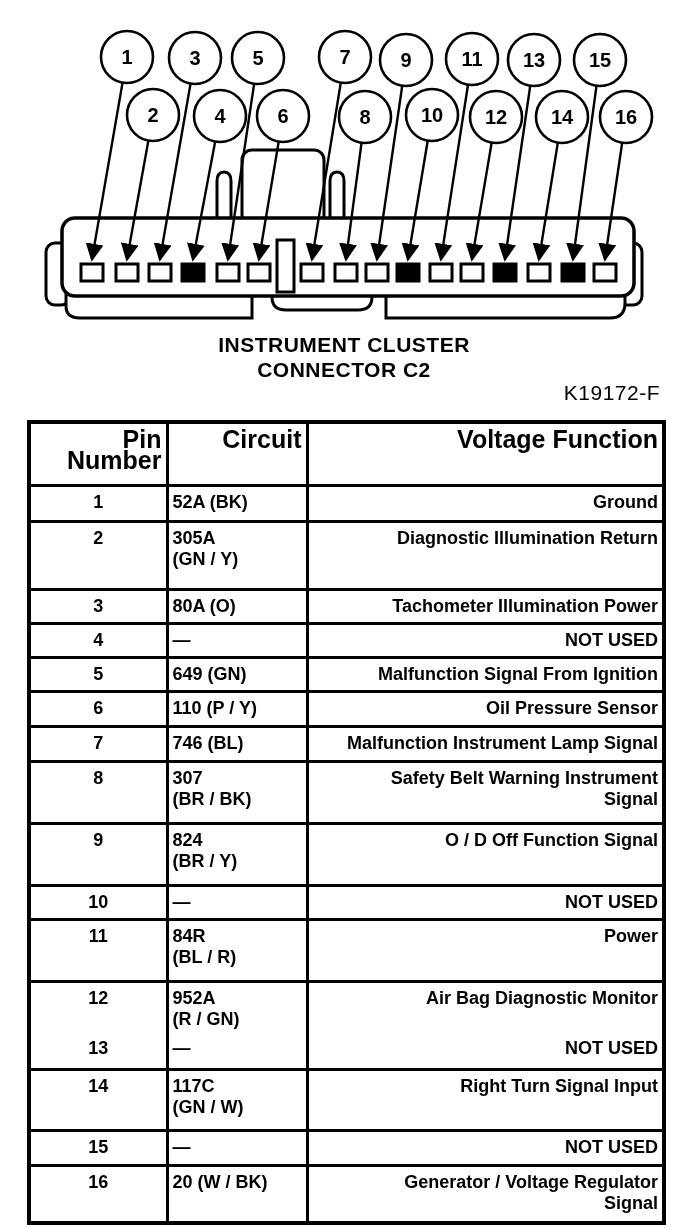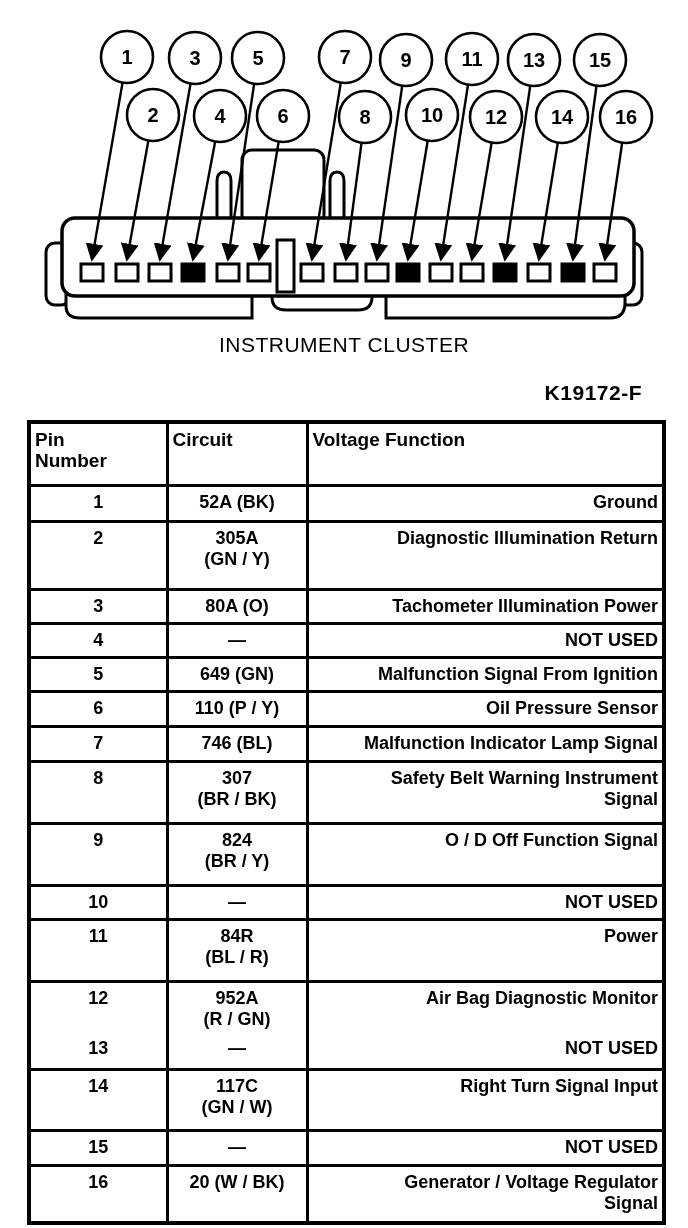--- a/index.html
+++ b/index.html
@@ -9,44 +9,44 @@
     background:#ffffff;
     font-family:"Liberation Sans", sans-serif;
     color:#000000;
     overflow:hidden;
   }
   .diagram-svg{position:absolute;left:0;top:0;}
   .caption{
     position:absolute;left:0;top:332;width:688px;
     top:332px;
     text-align:center;
-    font-weight:normal;font-size:21px;line-height:25px;letter-spacing:0.5px;
+    font-weight:bold;font-size:21px;line-height:25px;letter-spacing:0.5px;
   }
   .figcode{
-    position:absolute;top:381px;right:46px;
-    font-weight:bold;font-size:21px;letter-spacing:0.5px;
+    position:absolute;top:381px;right:28px;
+    font-weight:normal;font-size:21px;letter-spacing:0.5px;
   }
   table.pinout{
     position:absolute;left:27px;top:420px;
     width:635px;
     border-collapse:collapse;
     table-layout:fixed;
     font-weight:bold;font-size:18px;line-height:21px;
     border:4px solid #000;
   }
   table.pinout td,table.pinout th{
     border:3px solid #000;
     vertical-align:top;
     padding:5px 4px 2px 4px;
     overflow:hidden;
   }
   td.c-pin{text-align:center;}
-  td.c-circuit{text-align:center;white-space:pre-line;}
+  td.c-circuit{white-space:pre-line;}
   td.c-fn{text-align:right;padding-left:9px;white-space:pre-line;}
-  th{text-align:left;vertical-align:bottom;padding-bottom:9px;white-space:pre-line;font-size:19px;}
+  th{text-align:right;vertical-align:bottom;padding-bottom:9px;white-space:pre-line;font-size:25px;}
   tr.no-div-bottom td{border-bottom:none;}
   tr.no-div-top td{border-top:none;}
 </style>
 </head>
 <body>
 
 <div class="page">
 
   <svg class="diagram-svg" width="688" height="330" viewBox="0 0 688 330">
     <defs>
@@ -167,20 +167,21 @@
         </g>
         <g>
           <circle cx="626" cy="117" r="26" fill="#fff" stroke="#000" stroke-width="2.6"></circle>
           <text x="626" y="124" text-anchor="middle" font-size="20" font-weight="bold" font-family="Liberation Sans, sans-serif" fill="#000">16</text>
         </g>
       </g>
   </svg>
 
   <div class="caption">
     <div>INSTRUMENT CLUSTER</div>
+    <div>CONNECTOR C2</div>
   </div>
   <div class="figcode">K19172-F</div>
 
   <table class="pinout">
     <colgroup>
         <col style="width:138px">
         <col style="width:140px">
         <col style="width:357px">
       </colgroup>
     <tbody>
@@ -217,21 +218,21 @@
       <td class="c-fn">Malfunction Signal From Ignition</td>
     </tr>
     <tr style="height:35px">
       <td class="c-pin">6</td>
       <td class="c-circuit">110 (P / Y)</td>
       <td class="c-fn">Oil Pressure Sensor</td>
     </tr>
     <tr style="height:35px">
       <td class="c-pin">7</td>
       <td class="c-circuit">746 (BL)</td>
-      <td class="c-fn">Malfunction Indicator Lamp Signal</td>
+      <td class="c-fn">Malfunction Instrument Lamp Signal</td>
     </tr>
     <tr style="height:62px">
       <td class="c-pin">8</td>
       <td class="c-circuit">307
 (BR / BK)</td>
       <td class="c-fn">Safety Belt Warning Instrument
 Signal</td>
     </tr>
     <tr style="height:62px">
       <td class="c-pin">9</td>

